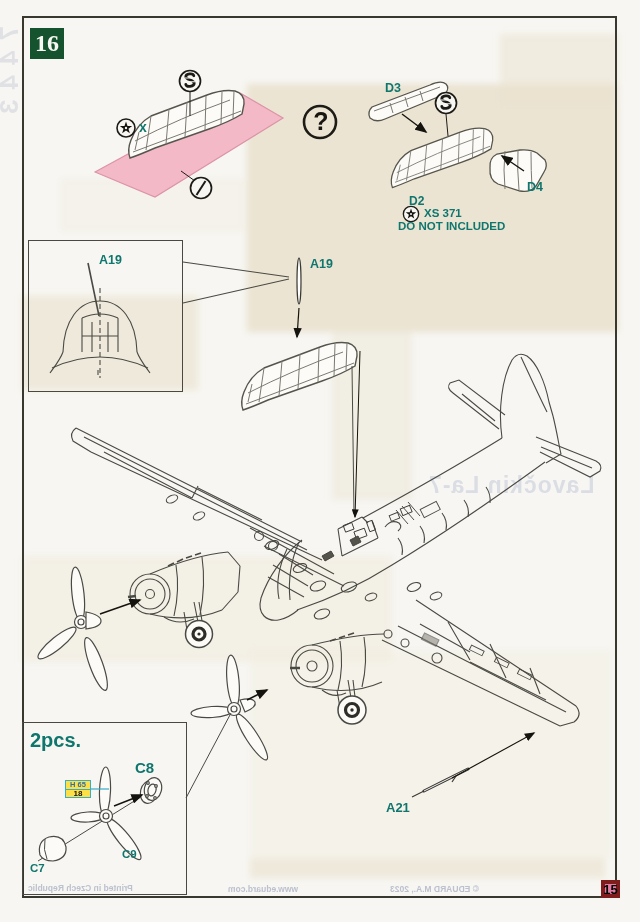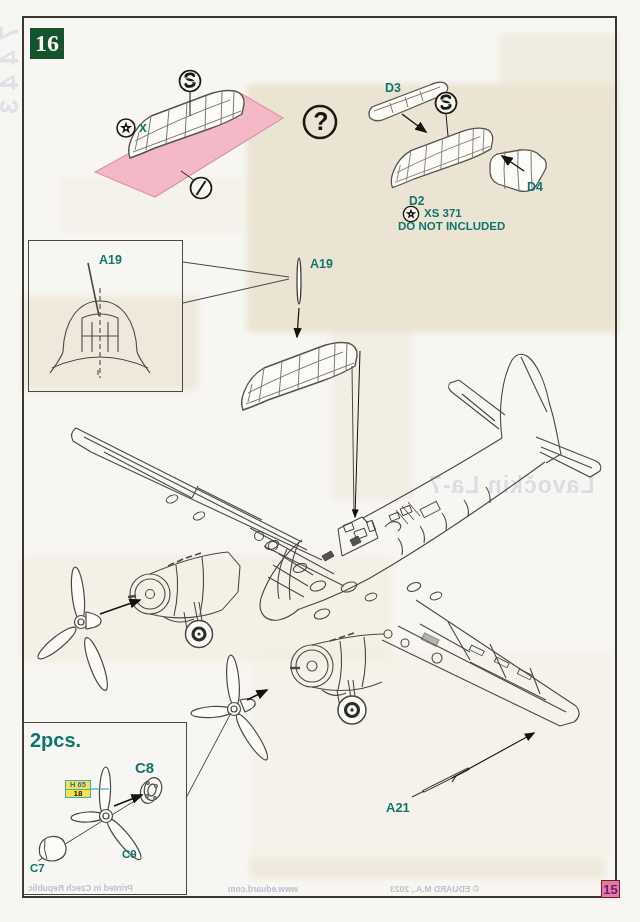--- a/index.html
+++ b/index.html
@@ -6,22 +6,22 @@
   .page{position:relative;width:640px;height:922px;background:#f7f6f2;overflow:hidden;
         font-family:"Liberation Sans",sans-serif;}
   .frame{position:absolute;left:22px;top:16px;width:595px;height:882px;
          border:2px solid #39382f;box-sizing:border-box;}
   .box{position:absolute;border:1.5px solid #4a4941;box-sizing:border-box;}
   .lbl{position:absolute;font-weight:700;color:#0f766e;line-height:1;white-space:nowrap;}
   .stepbox{position:absolute;left:30px;top:28px;width:34px;height:31px;background:#14532d;
            color:#f7f6f2;font-family:"Liberation Serif",serif;font-weight:700;font-size:24px;
            display:flex;align-items:center;justify-content:center;}
   .pagenum{position:absolute;left:601px;top:880px;width:19px;height:18px;background:#e27ba1;
-           color:#701a75;font-weight:700;font-size:13px;display:flex;align-items:center;
-           justify-content:center;border:1px solid #7f1d1d;box-sizing:border-box;}
+           color:#000000;font-weight:700;font-size:13px;display:flex;align-items:center;
+           justify-content:center;border:4px solid #7f1d1d;box-sizing:border-box;}
   .callout{position:absolute;left:65px;top:780px;width:26px;height:18px;border:1px solid #35aec6;
            box-sizing:border-box;background:#fde047;font-weight:700;text-align:center;}
   .callout .r1{font-size:7.5px;color:#2e6fae;border-bottom:1px solid #35aec6;line-height:8px;}
   .callout .r2{font-size:8px;color:#17150f;line-height:8px;}
   .st{position:absolute;color:rgba(128,140,172,.5);font-weight:700;white-space:nowrap;}
   .mirror{transform:scaleX(-1);}
   .qmark{position:absolute;left:309px;top:107px;width:24px;text-align:center;
          font-size:25px;font-weight:700;color:#17150f;}
 </style>
 </head>

